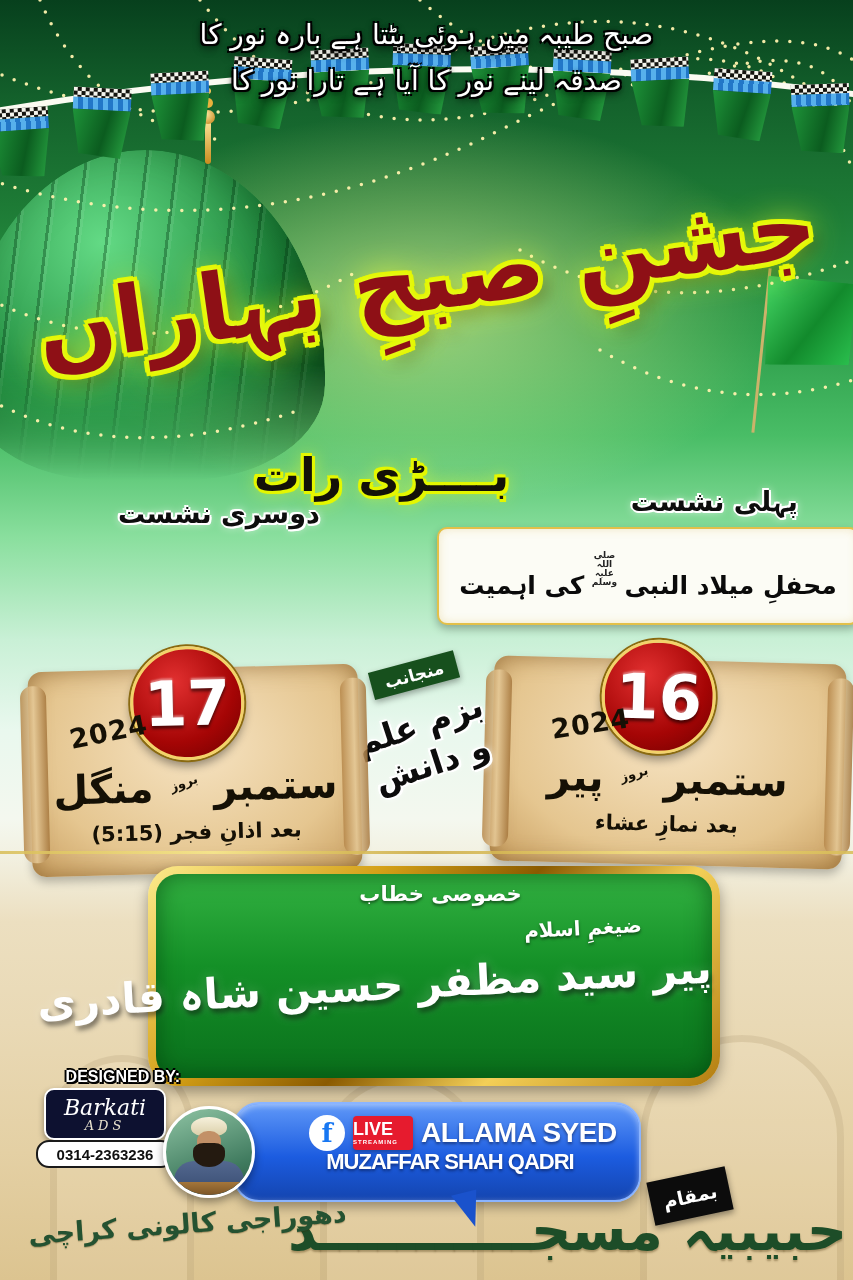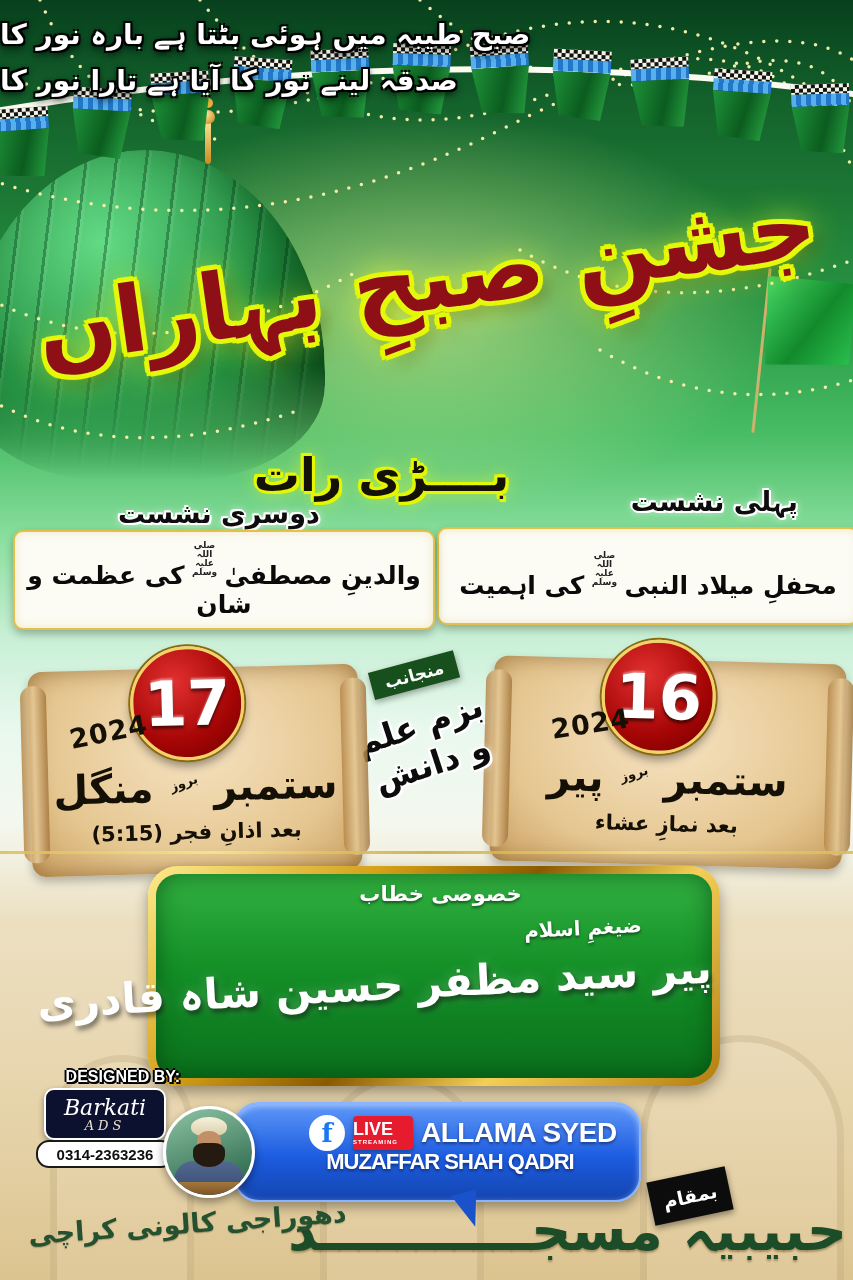--- a/index.html
+++ b/index.html
@@ -46,22 +46,22 @@
 
   
   .deco-svg{left:0;top:0;pointer-events:none;}
   .flag{width:58px;}
   .flag .chk{height:10px;background:repeating-conic-gradient(#14140f 0% 25%, #f4f4ec 0% 50%) 0 0/8px 8px;}
   .flag .blu{height:12px;background:repeating-linear-gradient(90deg,#57b0ec 0 5px,#2277c8 5px 10px);}
   .flag .cloth{height:48px;background:linear-gradient(105deg,#1e9339,#0b5c1f 55%,#2aa845);
       clip-path:polygon(0 0,100% 0,86% 100%,14% 92%);}
 
   
-  .verse{left:0;right:0;top:12px;text-align:left;direction:rtl;color:#fff;
-      font-weight:bold;font-size:28px;line-height:1.65;
+  .verse{left:0;right:0;top:12px;text-align:center;direction:rtl;color:#fff;
+      font-weight:normal;font-size:28px;line-height:1.65;
       text-shadow:0 0 5px #000,2px 2px 0 #000,-2px 2px 0 #000,2px -2px 0 #000,-2px -2px 0 #000,0 4px 8px rgba(0,0,0,.8);}
 
   
   .title-main{left:0;right:0;top:225px;text-align:center;direction:rtl;white-space:nowrap;
       font-size:92px;font-weight:bold;color:#8e1016;transform:rotate(-8deg);
       text-shadow:0 0 6px #e8fa2e,
         5px 0 0 #e4f700,-5px 0 0 #e4f700,0 5px 0 #e4f700,0 -5px 0 #e4f700,
         4px 4px 0 #e4f700,-4px 4px 0 #e4f700,4px -4px 0 #e4f700,-4px -4px 0 #e4f700,
         0 0 34px rgba(232,255,40,.95),8px 10px 16px rgba(0,0,0,.35);}
   .title-sub{left:0;right:90px;top:448px;text-align:center;direction:rtl;
@@ -281,25 +281,20 @@
   <div class="abs title-sub">بــــڑی رات</div>
 
   <div class="abs session-label lbl-first">پہلی نشست</div>
   <div class="abs session-box box-first">
     <span>
       <span>محفلِ میلاد النبی</span><span class="salawat">صلی اللہ علیہ وسلم</span><span>کی اہمیت</span>
     </span>
   </div>
 
   <div class="abs session-label lbl-second">دوسری نشست</div>
-  <div class="abs session-box box-second">
-    <span>
-      <span>والدینِ مصطفیٰ</span><span class="salawat">صلی اللہ علیہ وسلم</span><span>کی عظمت و شان</span>
-    </span>
-  </div>
 
   <div class="abs scroll scroll-first">
     <div class="day-circle dc-first">16</div>
     <div class="scroll-year yr-first">2024</div>
     <div class="scroll-month">
       <span>ستمبر</span>
       <span class="broz">بروز</span>
       <span>پیر</span>
     </div>
     <div class="scroll-note">بعد نمازِ عشاء</div>

